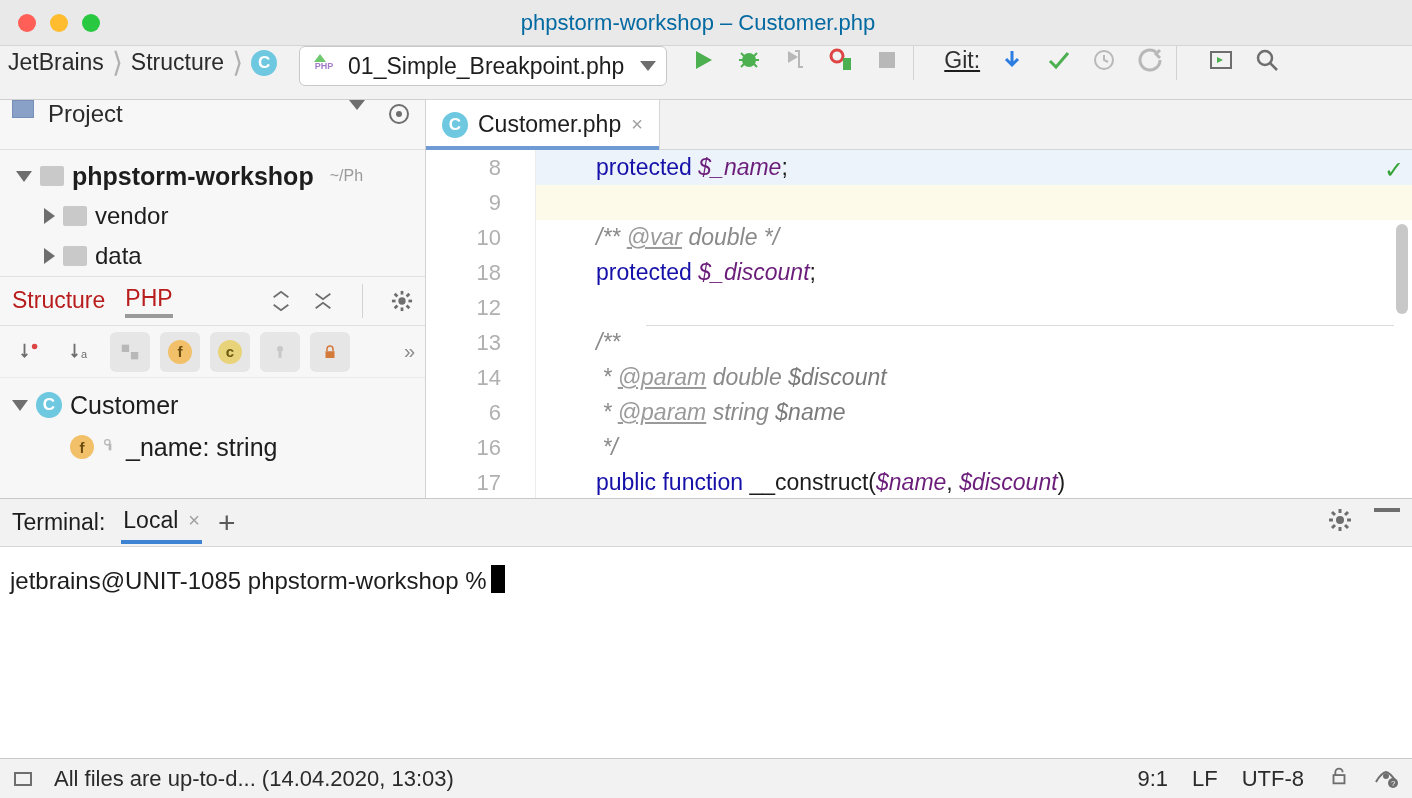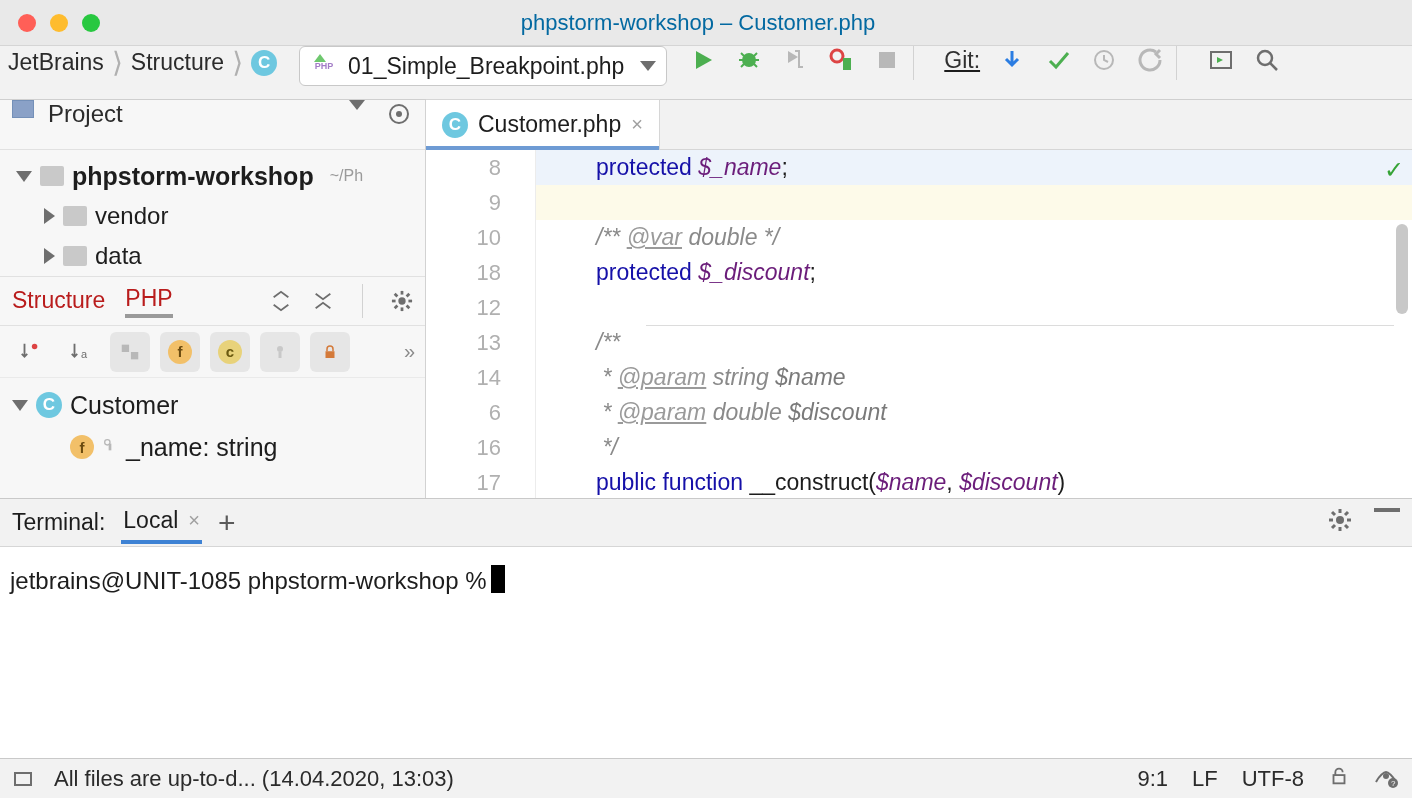--- a/index.html
+++ b/index.html
@@ -578,22 +578,22 @@
         <span class="check-icon">✓</span>
         <div class="scrollbar-thumb"></div>
 
         <div class="cline bg-blue"><span class="kw">protected </span><span class="var">$_name</span><span>;</span></div>
         <div class="cline bg-yellow"></div>
         <div class="cline"><span class="doc">/** </span><span class="tag">@var</span><span class="type"> double </span><span class="doc">*/</span></div>
         <div class="cline"><span class="kw">protected </span><span class="var">$_discount</span><span>;</span></div>
         <div class="cline"></div>
         <div class="sep-line"></div>
         <div class="cline"><span class="doc">/**</span></div>
+        <div class="cline"><span class="doc"> * </span><span class="tag">@param</span><span class="type"> double </span><span class="dvar">$discount</span></div>
         <div class="cline"><span class="doc"> * </span><span class="tag">@param</span><span class="type"> string </span><span class="dvar">$name</span></div>
-        <div class="cline"><span class="doc"> * </span><span class="tag">@param</span><span class="type"> double </span><span class="dvar">$discount</span></div>
         <div class="cline"><span class="doc"> */</span></div>
         <div class="cline"><span class="kw">public function </span><span class="fn">__construct</span><span>(</span><span class="var">$name</span><span>, </span><span class="var">$discount</span><span>)</span></div>
       </div>
     </div>
   </div>
 </div>
 
 <div class="terminal-panel">
   <div class="terminal-header">
     <span class="title">Terminal:</span>

